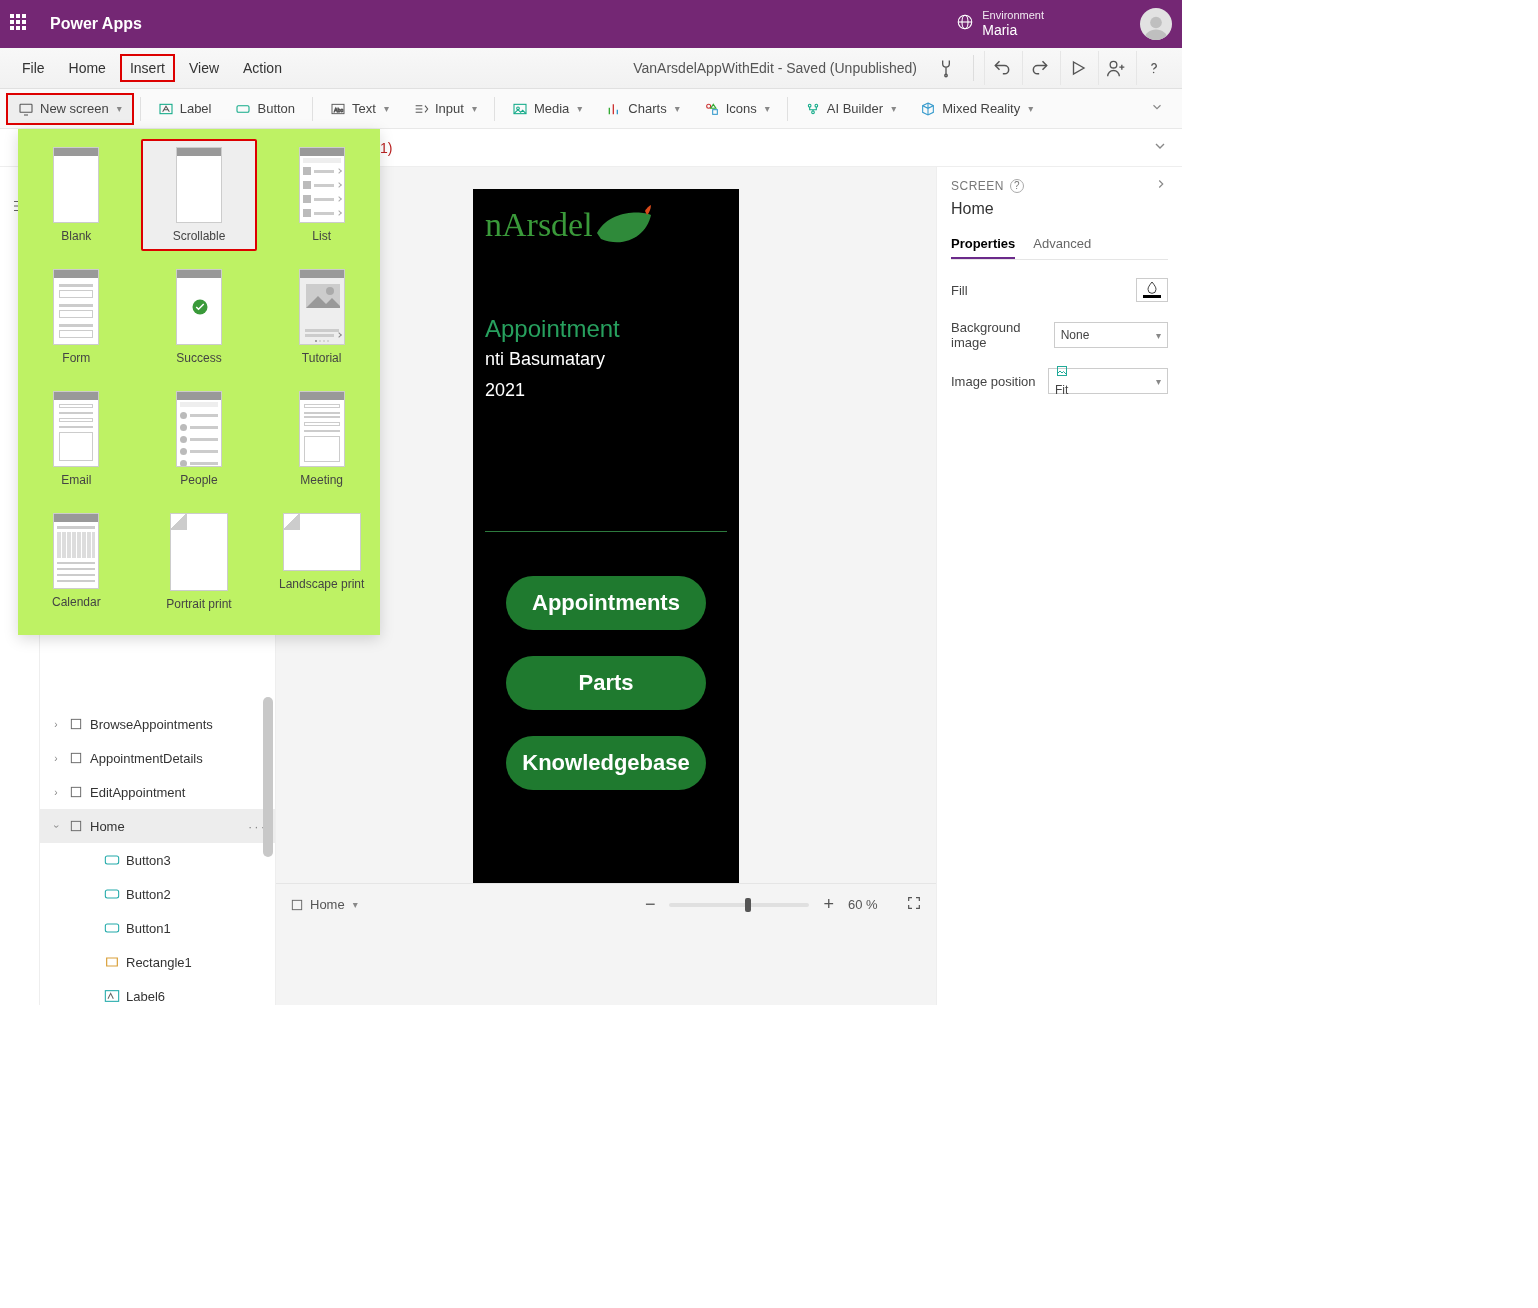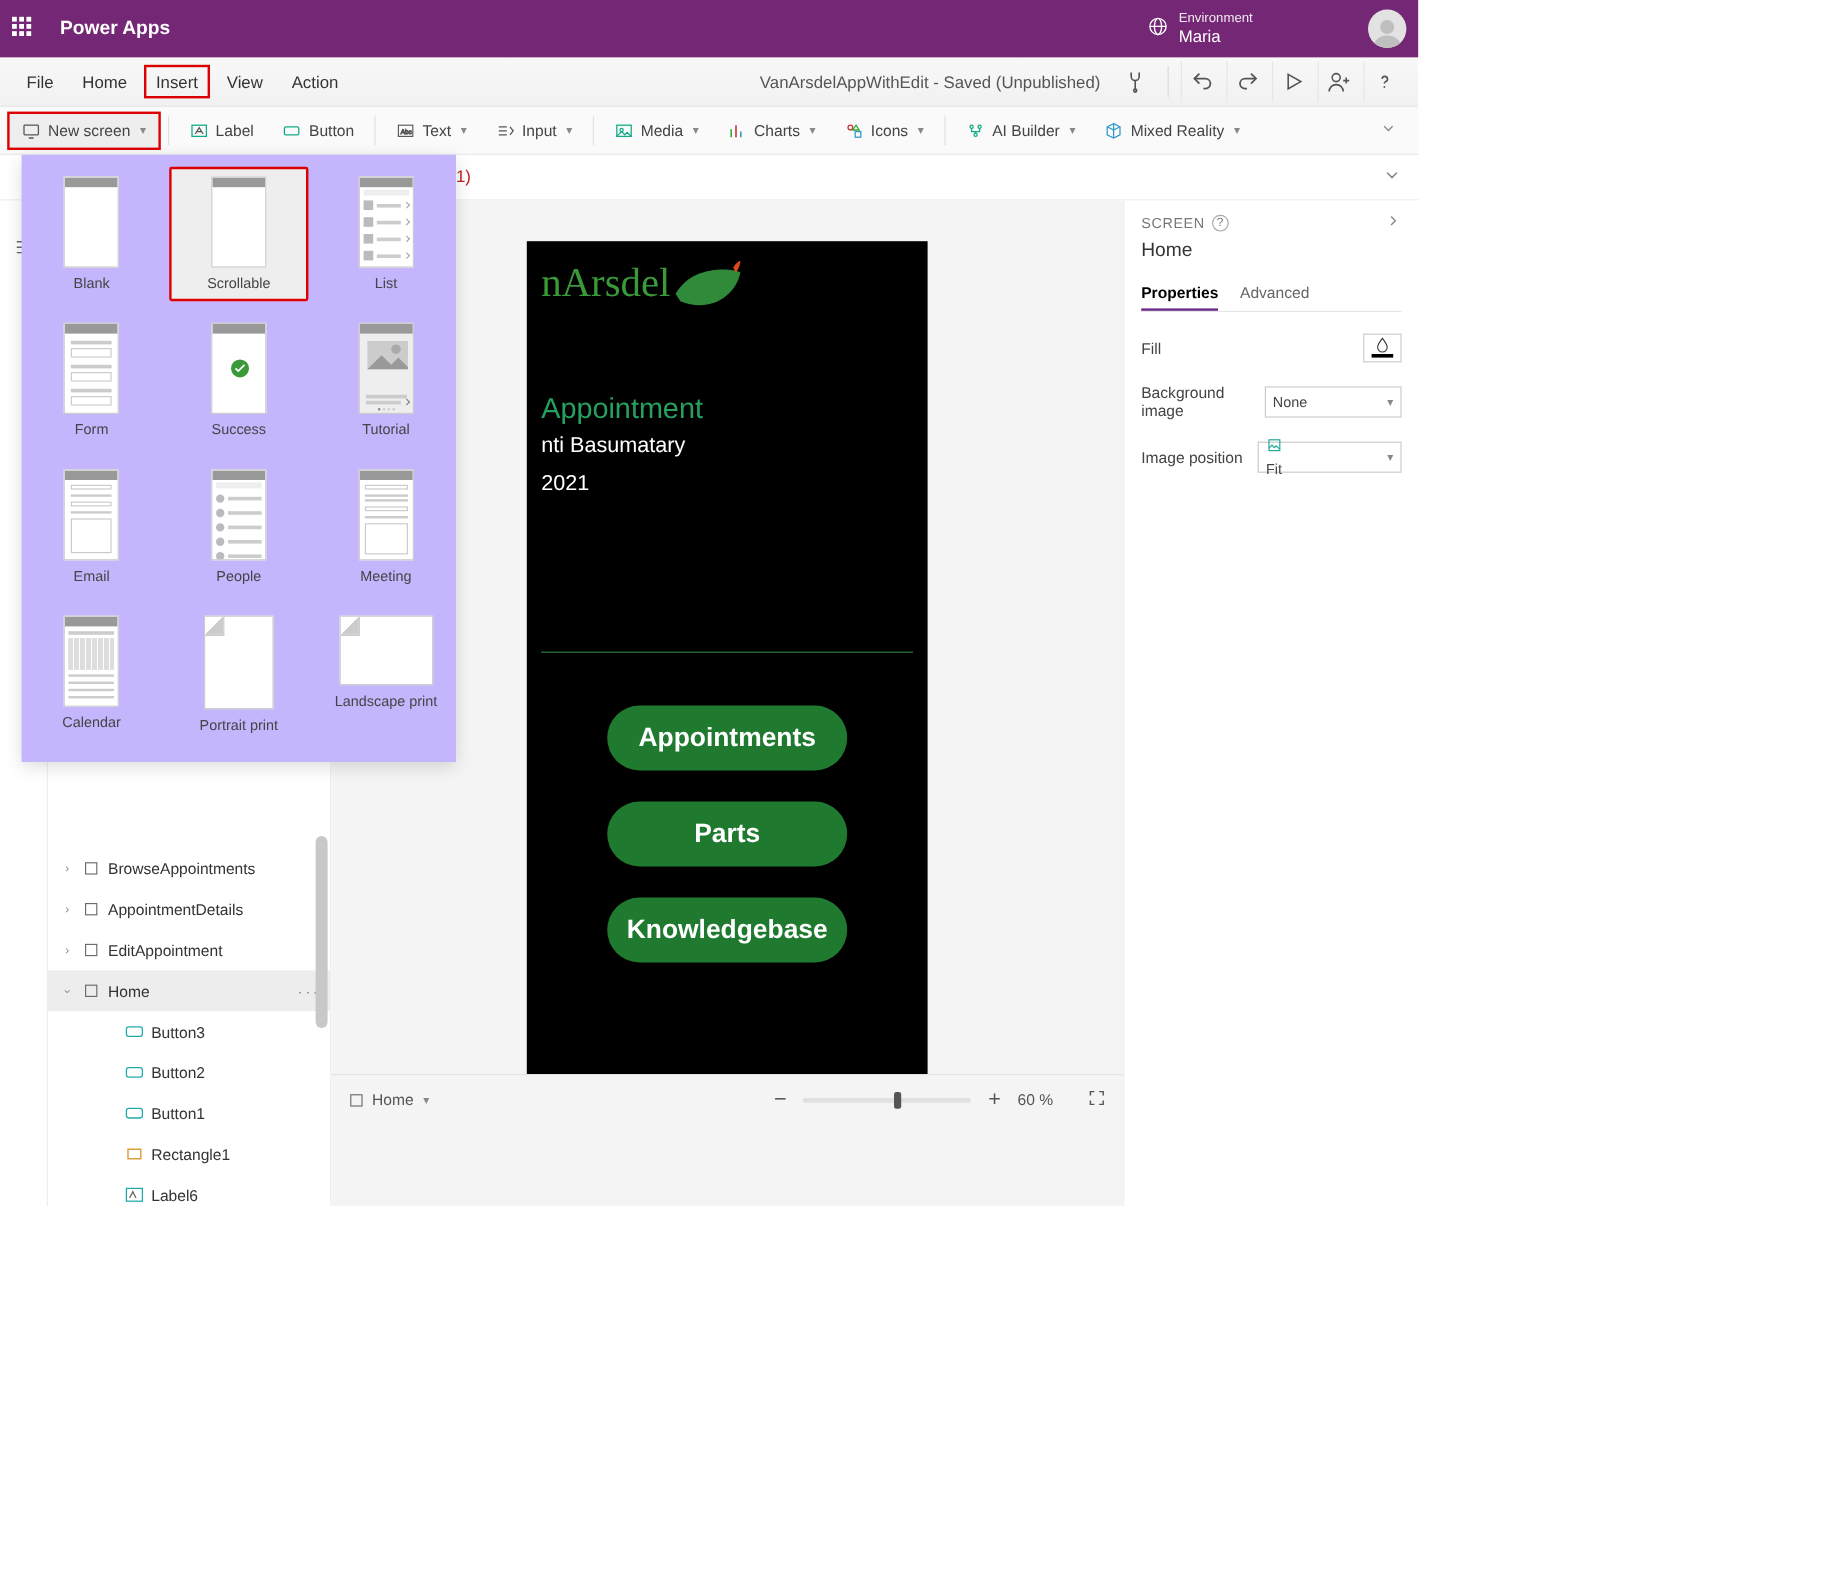--- a/index.html
+++ b/index.html
@@ -54,21 +54,21 @@
     .tree-item { display:flex; align-items:center; gap:6px; height:34px; padding: 0 8px 0 28px; font-size:13px; color:#333; cursor:pointer;}
     .tree-item.selected { background:#ededed; }
     .tree-chev { width:12px; color:#888; font-size:10px; text-align:center; position:absolute; left:10px; }
     .tree-item.child { padding-left: 64px; }
     .tree-icon { width:16px; height:16px; display:inline-flex; align-items:center; justify-content:center; }
     .tree-more { margin-left:auto; color:#888; letter-spacing:2px;}
     .tree-scrollbar { position:absolute; right:2px; top:530px; width:10px; height:160px; background:#c8c8c8; border-radius:5px;}
 
     
     .canvas { flex:1; background:#f4f4f4; display:flex; flex-direction:column; position:relative;}
-    .phone { margin: 34px auto 0; width:334px; height:694px; background:#000; color:#fff; padding: 10px 12px; position:relative;}
+    .phone { margin: 22px auto 0; width:266px; height:694px; background:#000; color:#fff; padding: 10px 12px; position:relative;}
     .logo-row { display:flex; align-items:center; gap:2px; margin-top:6px;}
     .logo-text { font-family: Georgia, serif; font-size: 34px; color:#3a9a3a; font-weight:400;}
     .leaf { position:relative; width: 60px; height:40px;}
     .appt-block { margin-top: 70px; }
     .appt-title { color:#27a05e; font-size:24px; }
     .appt-sub { font-size:18px; margin-top:6px;}
     .appt-date { font-size:18px; margin-top:10px;}
     .green-line { border:none; border-top:1px solid #2d7a3e; margin-top:130px;}
     .pill-btn { display:block; margin: 26px auto 0; background:#1f7a2f; color:#fff; border:none; border-radius:30px; font-size:22px; font-weight:600; padding: 14px 0; width: 200px; cursor:pointer;}
     .pill-btn.first { margin-top: 44px; text-align: center;}
@@ -90,21 +90,21 @@
     .prop-tabs { display:flex; gap:18px; border-bottom:1px solid #e5e5e5; font-size:13px;}
     .prop-tab { padding: 6px 0; color:#666; cursor:pointer;}
     .prop-tab.active { color:#000000; font-weight:600; border-bottom:2px solid #6b2a8a;}
     .prop-row { display:flex; align-items:center; justify-content:space-between; margin-top:18px; font-size:13px; color:#444;}
     .fill-swatch { width:32px; height:24px; border:1px solid #ccc; background:#fff; position:relative; cursor:pointer;}
     .fill-swatch::after{ content:""; position:absolute; left:6px; right:6px; bottom:3px; height:3px; background:#000;}
     .prop-select { width:120px; height:26px; border:1px solid #ccc; display:flex; align-items:center; padding:0 6px; justify-content:space-between; font-size:12px; cursor:pointer; background:#fff;}
     .prop-select .sel-icon { color:#2a8; font-size:11px;}
 
     
-    .gallery { position:absolute; left:18px; top:129px; width:362px; background:#c4b5fd; box-shadow: 0 4px 14px rgba(0,0,0,.15); padding: 10px 0 16px; z-index:50;}
+    .gallery { position:absolute; left:18px; top:129px; width:362px; background:#bef264; box-shadow: 0 4px 14px rgba(0,0,0,.15); padding: 10px 0 16px; z-index:50;}
     .gallery-grid { display:grid; grid-template-columns: repeat(3, 1fr); gap: 10px 6px;}
     .gcard { display:flex; flex-direction:column; align-items:center; gap:6px; padding:6px 2px; cursor:pointer; border:2px solid transparent; border-radius:2px;}
     .gcard.hover { background:#eee;}
     .gcard.highlight { border-color:#d00;}
     .gthumb { width:46px; height:76px; border:1px solid #ccc; background:#fff; position:relative; overflow:hidden;}
     .gthumb .bar { position:absolute; top:0; left:0; right:0; height:8px; background:#999;}
     .glabel { font-size:12px; color:#444;}
     .gthumb.wide { width:78px; height:58px; }
 
     

